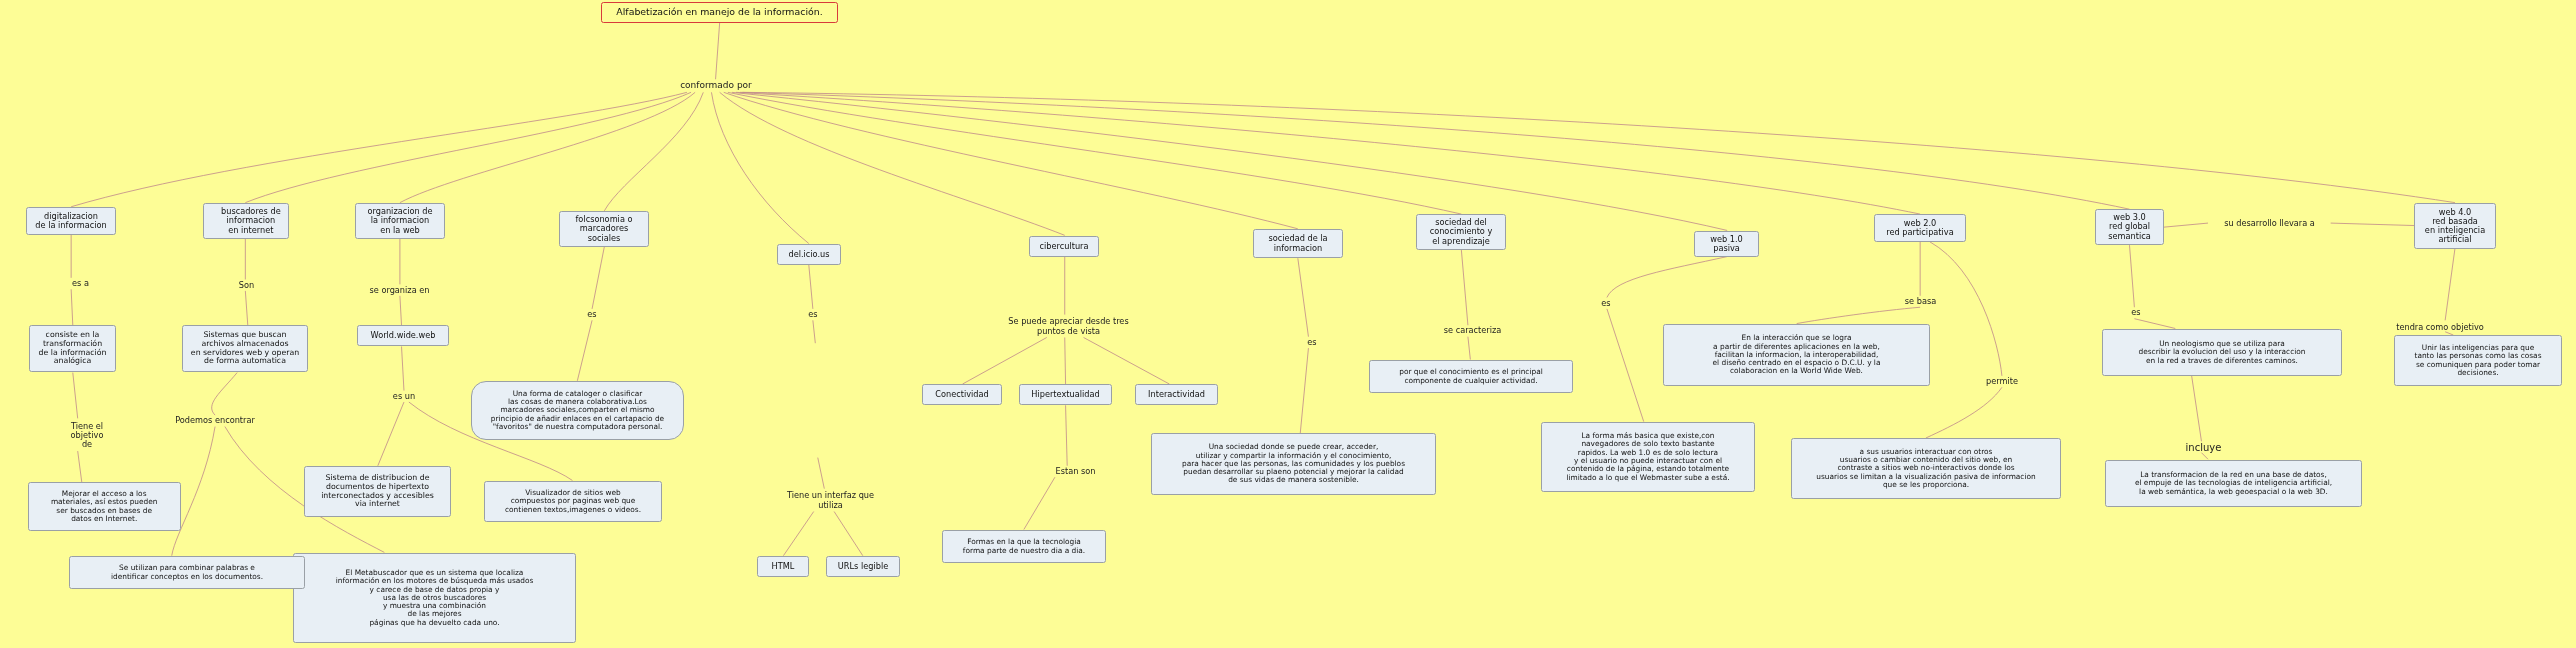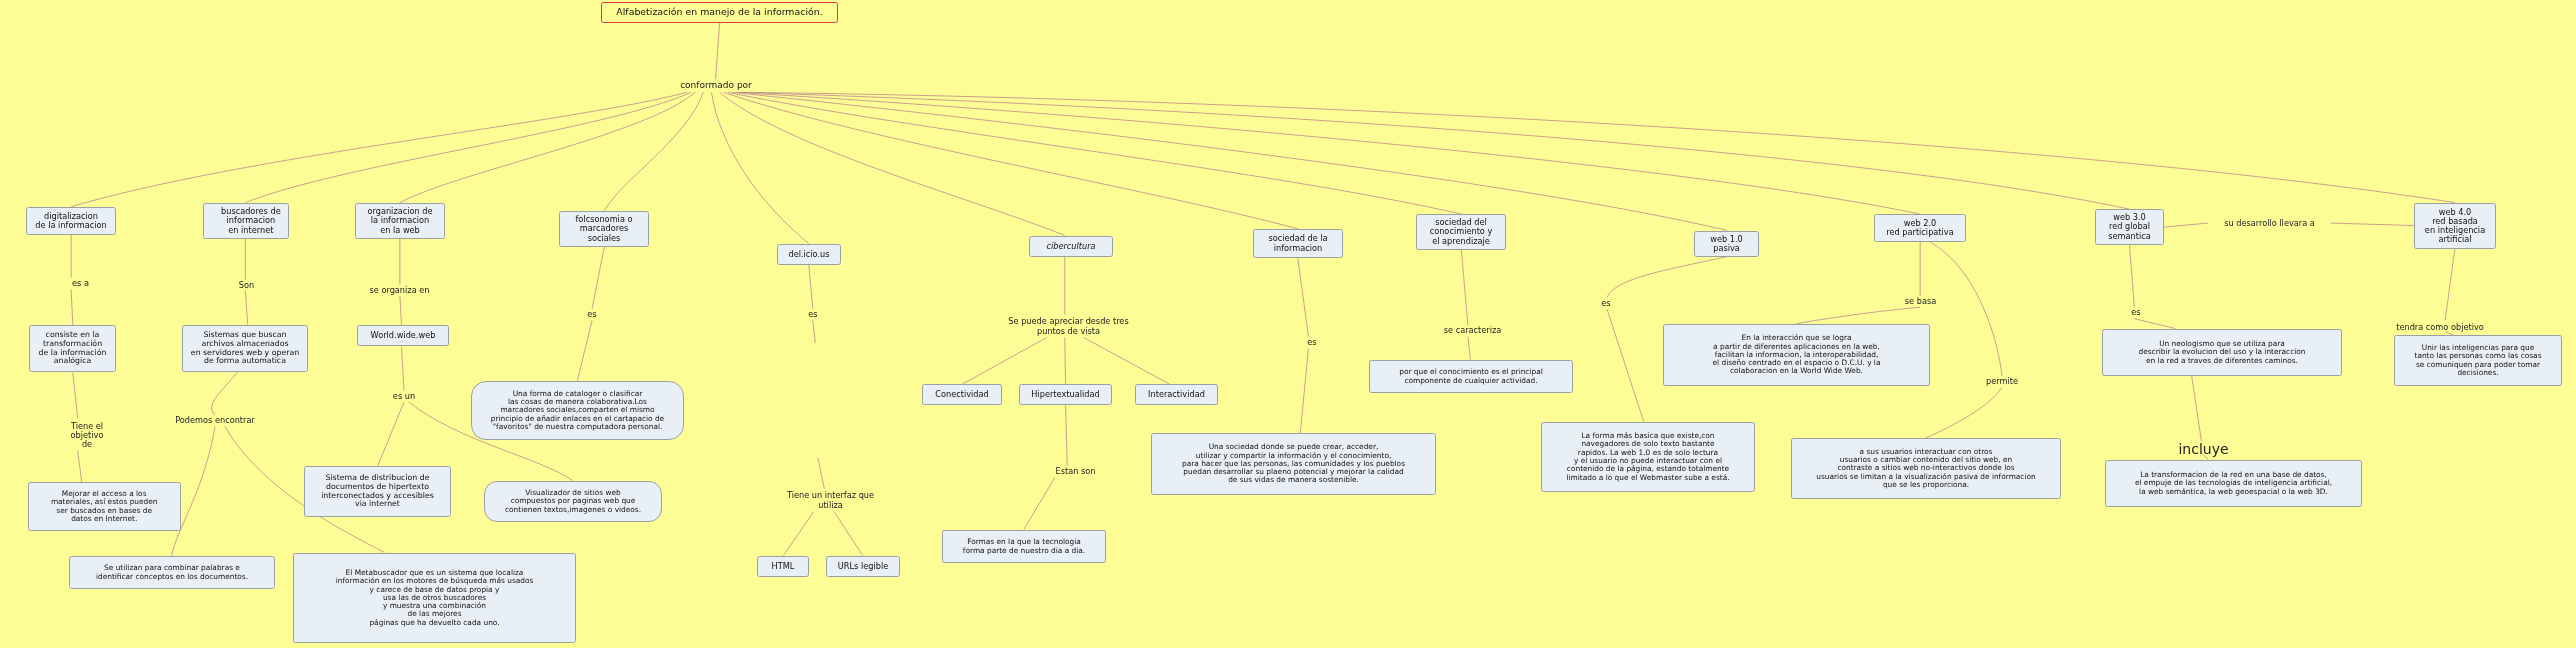--- a/index.html
+++ b/index.html
@@ -142,21 +142,21 @@
     <div class="node" style="left: 203px; top: 203px; width: 86px; min-height: 36px; font-size: 8.2px; padding-left: 13px;">buscadores de
 informacion
 en internet</div>
     <div class="node" style="left: 355px; top: 203px; width: 90px; min-height: 36px; font-size: 8.2px;">organizacion de
 la informacion
 en la web</div>
     <div class="node" style="left: 559px; top: 211px; width: 90px; min-height: 36px; font-size: 8.2px;">folcsonomia o
 marcadores
 sociales</div>
     <div class="node" style="left: 777px; top: 244px; width: 64px; min-height: 21px; font-size: 8.2px;">del.icio.us</div>
-    <div class="node" style="left: 1029px; top: 236px; width: 84px; min-height: 21px; font-size: 8.2px; font-style: italic;">cibercultura</div>
+    <div class="node" style="left: 1029px; top: 236px; width: 70px; min-height: 21px; font-size: 8.2px;">cibercultura</div>
     <div class="node" style="left: 1253px; top: 229px; width: 90px; min-height: 29px; font-size: 8.2px;">sociedad de la
 informacion</div>
     <div class="node" style="left: 1416px; top: 214px; width: 90px; min-height: 36px; font-size: 8.2px;">sociedad del
 conocimiento y
 el aprendizaje</div>
     <div class="node" style="left: 1694px; top: 231px; width: 65px; min-height: 26px; font-size: 8.2px;">web 1.0
 pasiva</div>
     <div class="node" style="left: 1874px; top: 214px; width: 92px; min-height: 28px; font-size: 8.2px;">web 2.0
 red participativa</div>
     <div class="node" style="left: 2095px; top: 209px; width: 69px; min-height: 36px; font-size: 8.2px;">web 3.0
@@ -182,21 +182,21 @@
 puntos de vista</div>
     <div class="node label" style="left: 1047px; top: 466px; width: 57px; min-height: 11.4px; font-size: 8.2px;">Estan son</div>
     <div class="node label" style="left: 769px; top: 489px; width: 123px; min-height: 23px; font-size: 8.2px;">Tiene un interfaz que
 utiliza</div>
     <div class="node label" style="left: 61px; top: 419px; width: 52px; min-height: 33px; font-size: 8.2px;">Tiene el
 objetivo
 de</div>
     <div class="node label" style="left: 1433px; top: 325px; width: 79px; min-height: 11.4px; font-size: 8.2px;">se caracteriza</div>
     <div class="node label" style="left: 1896px; top: 296px; width: 49px; min-height: 11.4px; font-size: 8.2px;">se basa</div>
     <div class="node label" style="left: 1979px; top: 376px; width: 46px; min-height: 11.4px; font-size: 8.2px;">permite</div>
-    <div class="node label" style="left: 2182px; top: 442px; width: 43px; min-height: 11.4px; font-size: 14px;">incluye</div>
+    <div class="node label" style="left: 2182px; top: 442px; width: 43px; min-height: 11.4px; font-size: 10px;">incluye</div>
     <div class="node" style="left: 29px; top: 325px; width: 87px; min-height: 47px; font-size: 7.8px;">consiste en la
 transformación
 de la información
 analógica</div>
     <div class="node" style="left: 182px; top: 325px; width: 126px; min-height: 47px; font-size: 7.8px;">Sistemas que buscan
 archivos almacenados
 en servidores web y operan
 de forma automatica</div>
     <div class="node" style="left: 357px; top: 325px; width: 92px; min-height: 21px; font-size: 8.2px;">World.wide.web</div>
     <div class="node" style="left: 14.7px; top: 482px; width: 153px; min-height: 49px; font-size: 7.4px; margin-left: 13px;">Mejorar el acceso a los
@@ -205,31 +205,31 @@
 datos en Internet.</div>
     <div class="node" style="left: 471px; top: 381px; width: 213px; min-height: 59px; font-size: 7.4px; border-radius: 15px;">Una forma de cataloger o clasificar
 las cosas de manera colaborativa.Los
 marcadores sociales,comparten el mismo
 principio de añadir enlaces en el cartapacio de
 "favoritos" de nuestra computadora personal.</div>
     <div class="node" style="left: 304px; top: 466px; width: 147px; min-height: 51px; font-size: 7.8px;">Sistema de distribucion de
 documentos de hipertexto
 interconectados y accesibles
 via internet</div>
-    <div class="node" style="left: 484px; top: 481px; width: 178px; min-height: 41px; font-size: 7.4px; border-radius: 13px;">Visualizador de sitios web
+    <div class="node" style="left: 484px; top: 481px; width: 178px; min-height: 41px; font-size: 7.4px;">Visualizador de sitios web
 compuestos por paginas web que
 contienen textos,imagenes o videos.</div>
     <div class="node" style="left: 293px; top: 553px; width: 283px; min-height: 90px; font-size: 7.4px;">El Metabuscador que es un sistema que localiza
 información en los motores de búsqueda más usados
 y carece de base de datos propia y
 usa las de otros buscadores
 y muestra una combinación
 de las mejores
 páginas que ha devuelto cada uno.</div>
-    <div class="node" style="left: 69px; top: 556px; width: 206px; min-height: 33px; font-size: 7.4px;">Se utilizan para combinar palabras e
+    <div class="node" style="left: 69px; top: 556px; width: 236px; min-height: 33px; font-size: 7.4px;">Se utilizan para combinar palabras e
 identificar conceptos en los documentos.</div>
     <div class="node" style="left: 922px; top: 384px; width: 80px; min-height: 21px; font-size: 8.2px;">Conectividad</div>
     <div class="node" style="left: 1019px; top: 384px; width: 93px; min-height: 21px; font-size: 8.2px;">Hipertextualidad</div>
     <div class="node" style="left: 1135px; top: 384px; width: 83px; min-height: 21px; font-size: 8.2px;">Interactividad</div>
     <div class="node" style="left: 942px; top: 530px; width: 164px; min-height: 33px; font-size: 7.4px;">Formas en la que la tecnologia
 forma parte de nuestro dia a dia.</div>
     <div class="node" style="left: 757px; top: 556px; width: 52px; min-height: 21px; font-size: 8.2px;">HTML</div>
     <div class="node" style="left: 826px; top: 556px; width: 74px; min-height: 21px; font-size: 8.2px;">URLs legible</div>
     <div class="node" style="left: 1151px; top: 433px; width: 285px; min-height: 62px; font-size: 7.4px;">Una sociedad donde se puede crear, acceder,
 utilizar y compartir la información y el conocimiento,

